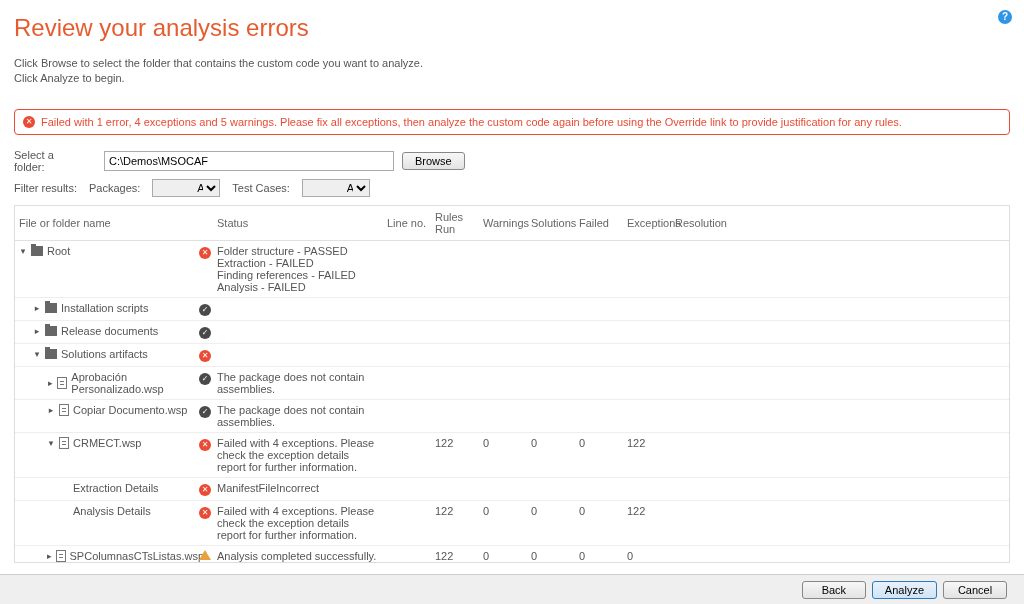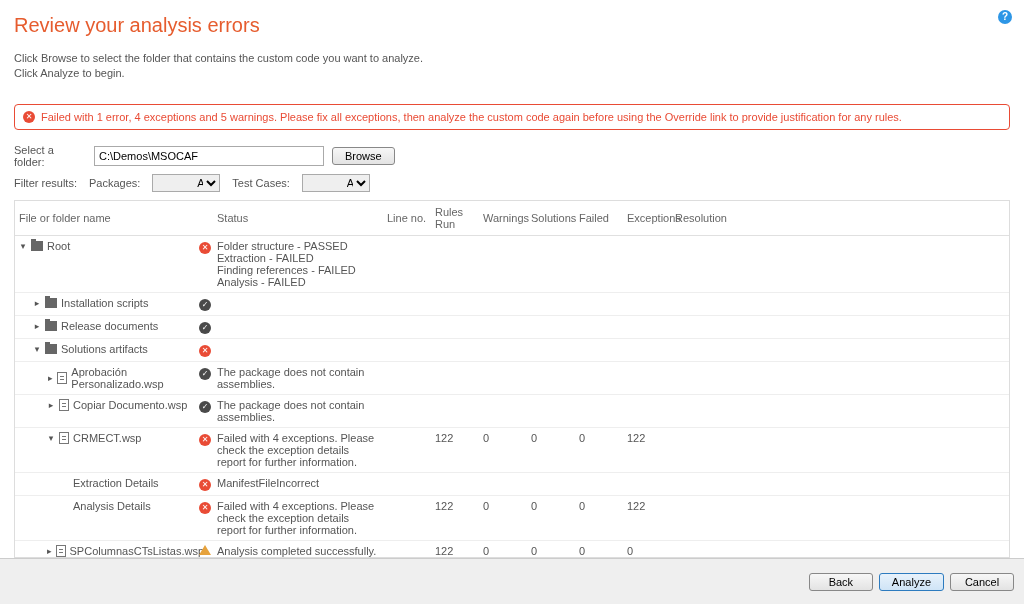--- a/index.html
+++ b/index.html
@@ -27,21 +27,21 @@
   border-radius: 50%;
   background: #2D96E6;
   color: #fff;
   font-size: 10px;
   font-weight: bold;
   line-height: 14px;
   text-align: center;
 }
 h1.title {
   color: #E65C2E;
-  font-size: 20px;
+  font-size: 24px;
   font-weight: 400;
   margin-bottom: 14px;
 }
 .subtext {
   color: #555;
   line-height: 1.4;
   margin-bottom: 22px;
 }
 .error-banner {
   border: 1px solid #E94B35;
@@ -67,25 +67,26 @@
 .links-row a { color: #2D96E6; text-decoration: none; cursor: pointer; }
 .links-row .sep { color: #2D96E6; }
 .folder-row {
   display: flex;
   align-items: center;
   gap: 8px;
   margin-bottom: 6px;
 }
 .folder-row label { color: #555; width: 72px; }
 .folder-input {
-  width: 230px;
+  width: 290px;
   height: 20px;
   border: 1px solid #aaa;
   padding: 0 4px;
   font-size: 11px;
+  margin-left: 10px;
 }
 .btn {
   border: 1px solid #888;
   background: linear-gradient(#f7f7f7,#e3e3e3);
   padding: 2px 12px;
   border-radius: 3px;
   font-size: 11px;
   cursor: pointer;
 }
 .filter-row {
@@ -140,28 +141,28 @@
 .folder-ic::before { content:""; position:absolute; top:-2px; left:0; width:5px; height:2px; background:#666;}
 .file-ic { width: 10px; height: 12px; background:#fff; border:1px solid #777; position:relative; flex-shrink:0;}
 .file-ic::before,.file-ic::after{content:"";position:absolute;left:2px;right:2px;height:1px;background:#777;}
 .file-ic::before{top:3px;} .file-ic::after{top:6px;}
 .stat-ok { width:12px;height:12px;border-radius:50%;background:#4a4a4a;color:#fff;font-size:8px;line-height:12px;text-align:center;display:inline-block;}
 .stat-err { width:12px;height:12px;border-radius:50%;background:#E94B35;color:#fff;font-size:8px;line-height:12px;text-align:center;display:inline-block;}
 .stat-warn { width:0;height:0;border-left:6px solid transparent;border-right:6px solid transparent;border-bottom:10px solid #E6A23C;display:inline-block;position:relative;}
 .footer {
   position: absolute;
   bottom: 0; left: 0; right: 0;
-  height: 46px;
+  height: 30px;
   background: #efefef;
   border-top: 1px solid #ccc;
   display: flex;
   justify-content: flex-end;
   align-items: center;
   gap: 6px;
-  padding-right: 10px;
+  padding-right: 17px;
 }
 .footer .btn { min-width: 64px; }
 .footer .btn.primary { border-color: #2D7BBF; background: linear-gradient(#e8f2fb,#cfe4f6);}
 .pad-1 { padding-left: 14px; }
 .pad-2 { padding-left: 28px; }
 .pad-3 { padding-left: 42px; }
 </style>
 </head>
 <body>
 

